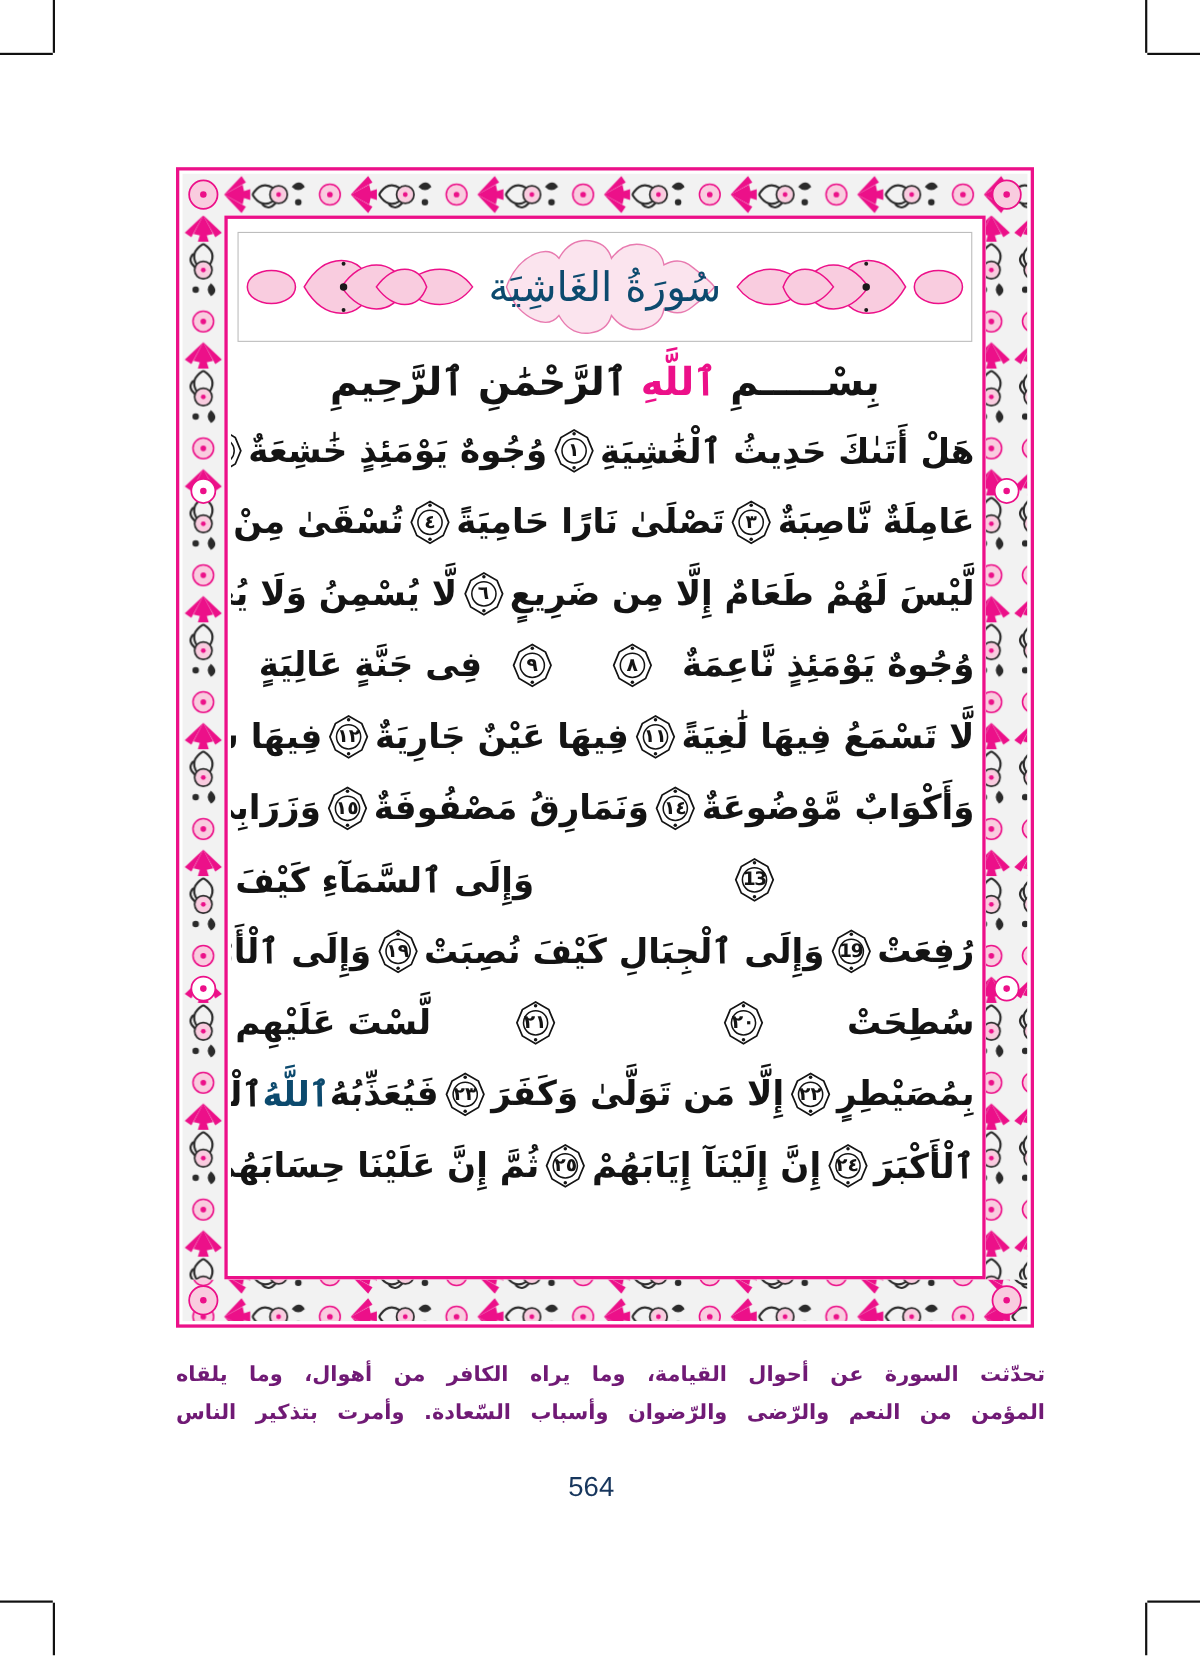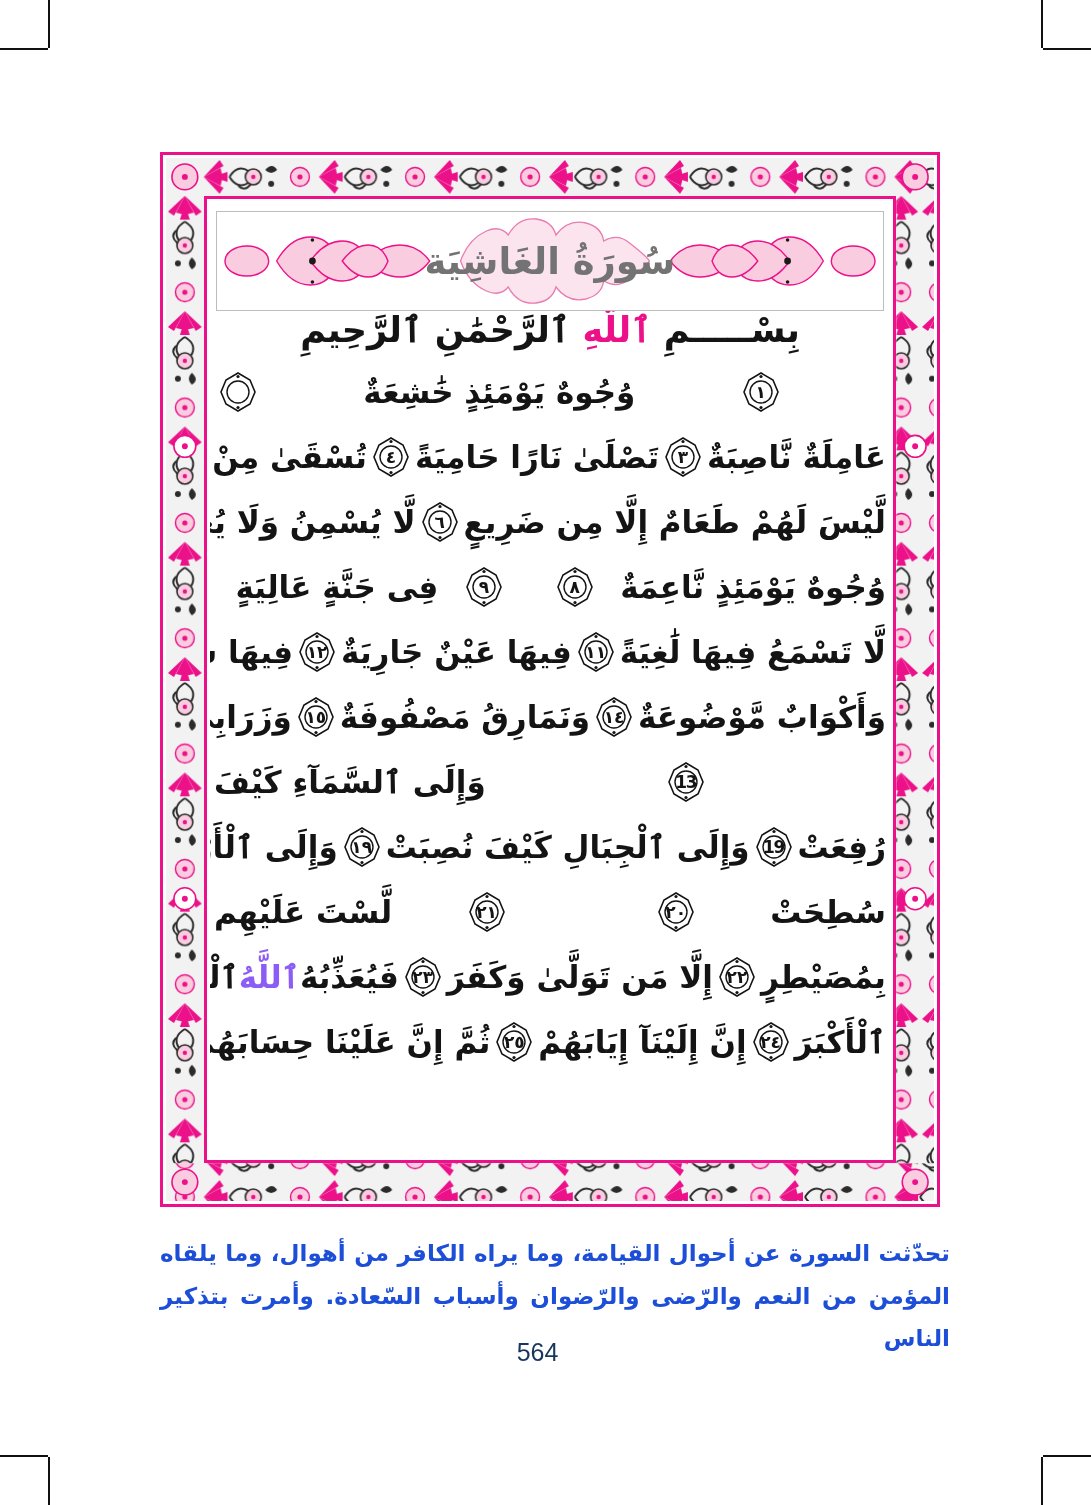--- a/index.html
+++ b/index.html
@@ -51,63 +51,63 @@
   
   .surah-band{
     position:relative;margin:9px 6px 0 6px;height:98px;
     border:1px solid #bdbdbd;background:#ffffff;
     display:flex;align-items:center;justify-content:center;
   }
   .surah-band svg{position:absolute;left:0;top:0;width:100%;height:100%;}
   .surah-name{
     position:relative;z-index:3;
     font-family:"DejaVu Sans","Liberation Sans",sans-serif;
-    font-size:37px;font-weight:700;color:#737373;
+    font-size:37px;font-weight:400;color:#0c4a6e;
     letter-spacing:-1px;white-space:nowrap;
   }
 
   
   .basmala{
-    text-align:center;
+    text-align:center;margin-top:18px;
     font-size:35px;font-weight:700;color:#141414;
     letter-spacing:-1px;line-height:1.1;
     white-space:nowrap;
   }
   .basmala .allah{color:#ec1089;}
 
   
   .ayat{
     margin:10px 4px 0 4px;
     direction:rtl;text-align:justify;text-align-last:justify;
   }
   .qline{
     display:flex;align-items:center;justify-content:space-between;
     height:65px;white-space:nowrap;
     font-size:31px;font-weight:700;color:#141414;
     letter-spacing:-1.2px;
   }
   .qline .seg{flex:0 0 auto;}
   .qline .spacer{flex:1 1 auto;}
-  .qline .allah{color:#8b5cf6;}
+  .qline .allah{color:#0c4a6e;}
 
   
   .ayah-no{
     flex:0 0 auto;
     display:inline-flex;align-items:center;justify-content:center;
     width:42px;height:42px;position:relative;margin:0 3px;
     font-size:17px;font-weight:700;color:#141414;
   }
   .ayah-no svg{position:absolute;left:0;top:0;width:42px;height:42px;}
   .ayah-no span{position:relative;z-index:2;line-height:1;}
 
   
   .footer{
     position:absolute;left:160px;top:1232px;width:790px;
     direction:rtl;text-align:justify;text-align-last:justify;
-    font-size:23px;line-height:1.85;color:#1d4ed8;font-weight:700;
+    font-size:19px;line-height:1.85;color:#701a75;font-weight:700;
     font-family:"DejaVu Sans","Liberation Sans",sans-serif;
   }
   .footer p{margin:0;}
   .page-number{
     position:absolute;left:0;right:16px;top:1338px;
     text-align:center;font-size:25px;color:#17365d;
     font-family:"Liberation Sans",sans-serif;
   }
 </style>
 </head>
@@ -227,20 +227,21 @@
       </svg>
       <div class="surah-name">سُورَةُ الغَاشِيَة</div>
     </div>
 
     <div class="basmala">
       <span>بِسْـــــمِ </span><span class="allah">ٱللَّهِ</span><span> ٱلرَّحْمَٰنِ ٱلرَّحِيمِ</span>
     </div>
 
     <div class="ayat" id="ayat-container">
         <div class="qline">
+          <span class="seg">هَلْ أَتَىٰكَ حَدِيثُ ٱلْغَٰشِيَةِ</span>
           <span class="spacer"></span>
           <span class="ayah-no">
             <svg viewBox="0 0 42 42" aria-hidden="true">
               <path d="M21 2 L33 9 L38 21 L33 33 L21 40 L9 33 L4 21 L9 9 Z" fill="none" stroke="#141414" stroke-width="1.6"></path>
               <circle cx="21" cy="21" r="11" fill="none" stroke="#141414" stroke-width="1.4"></circle>
               <circle cx="21" cy="5.5" r="1.6" fill="#141414"></circle>
               <circle cx="21" cy="36.5" r="1.6" fill="#141414"></circle>
             </svg>
             <span>١</span>
           </span>

